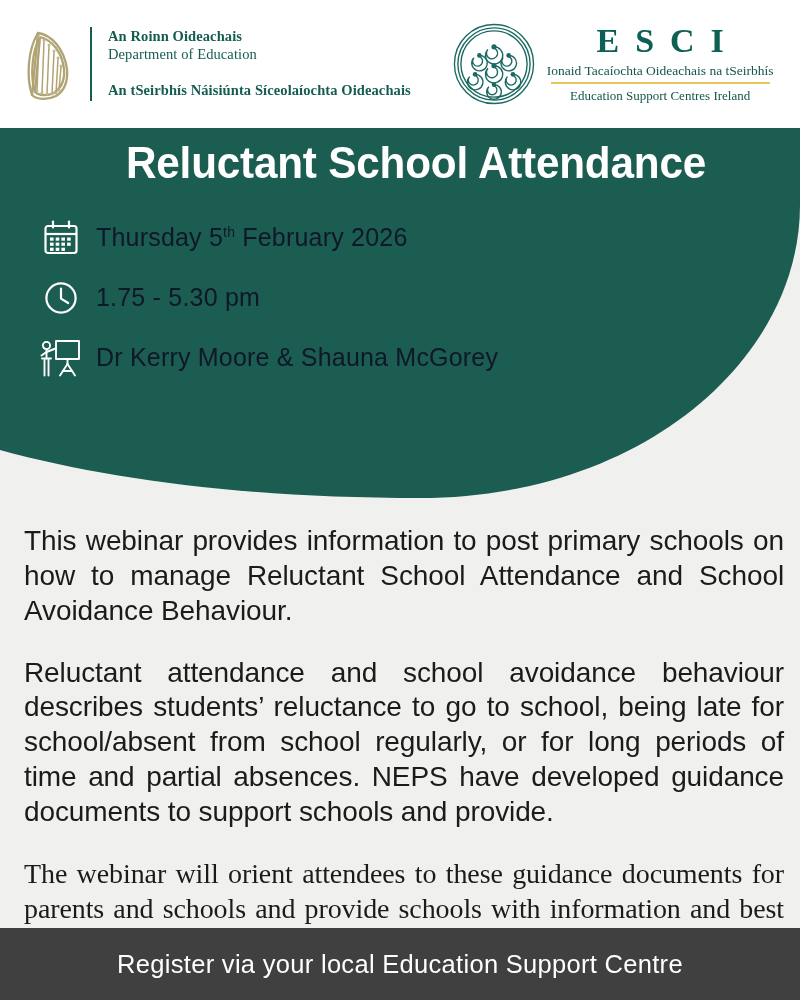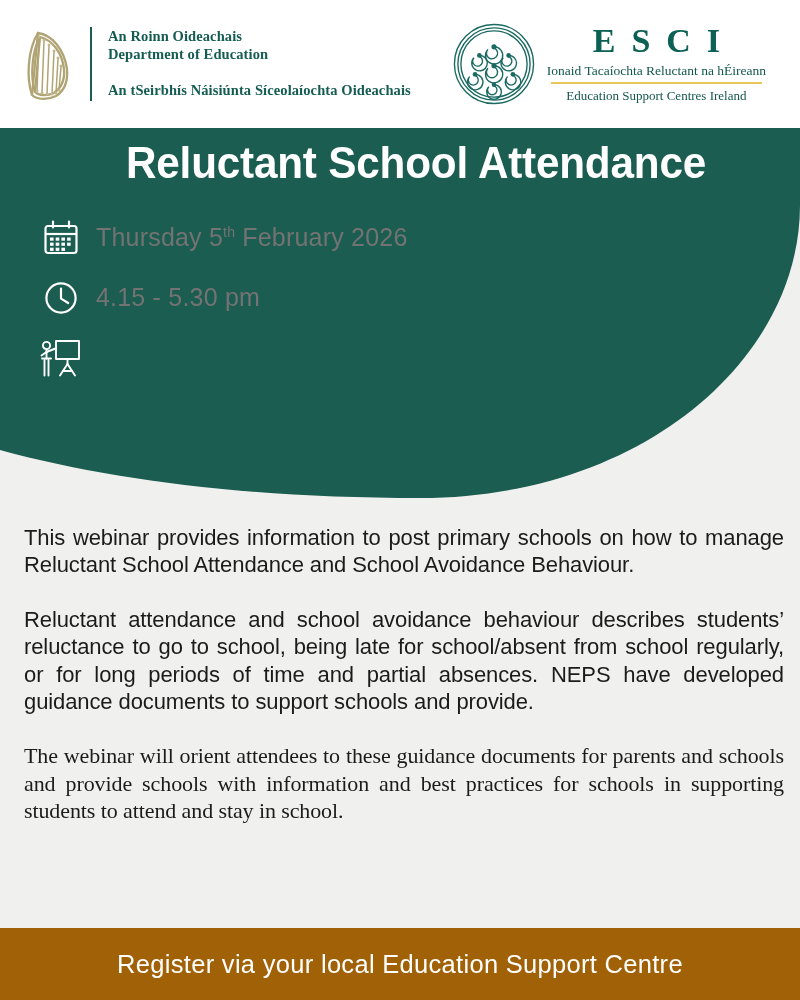--- a/index.html
+++ b/index.html
@@ -56,21 +56,21 @@
     color: #145c51;
     line-height: 1.22;
   }
   .doe-text .ga {
     font-weight: bold;
     font-size: 14.5px;
     letter-spacing: .1px;
     white-space: nowrap;
   }
   .doe-text .en {
-    font-weight: bold;
+    font-weight: normal;
     font-size: 14.5px;
     letter-spacing: .1px;
     white-space: nowrap;
   }
   .doe-text .row2 { margin-top: 19px; }
 
   .logo-esci {
     display: flex;
     align-items: center;
     margin-left: 40px;
@@ -150,21 +150,21 @@
   }
   .detail-icon {
     width: 46px;
     height: 46px;
     flex: 0 0 46px;
     display: flex;
     align-items: center;
     justify-content: center;
   }
   .detail-text {
-    color: #737373;
+    color: #0f172a;
     font-size: 25px;
     font-weight: 300;
     letter-spacing: .2px;
     margin-left: 12px;
     white-space: nowrap;
   }
   .detail-text sup {
     font-size: 0.56em;
     vertical-align: super;
     line-height: 0;
@@ -174,35 +174,35 @@
   .body-copy {
     position: absolute;
     left: 24px;
     top: 524px;
     width: 760px;
     z-index: 2;
   }
   .body-copy p {
     margin: 0 0 27px 0;
     color: #1b1b1b;
-    font-size: 22px;
+    font-size: 28px;
     line-height: 1.245;
     text-align: justify;
     letter-spacing: -0.1px;
   }
   .body-copy p:last-child { margin-bottom: 0; font-family: Liberation Serif, serif; }
 
   
   .footer {
     position: absolute;
     left: 0;
     bottom: 0;
     width: 800px;
     height: 72px;
-    background: #a16207;
+    background: #404040;
     display: flex;
     align-items: center;
     justify-content: center;
     z-index: 4;
   }
   .footer-text {
     color: #ffffff;
     font-size: 25.5px;
     font-weight: 300;
     letter-spacing: .3px;
@@ -290,21 +290,21 @@
           </g>
           <g>
             <path d="M50 74 a8.5 8.5 0 1 1 -6 2.5 a5.5 5.5 0 1 0 4.3 -1.7"></path>
             <circle cx="50" cy="74" r="2.6" fill="#1b6a62" stroke="none"></circle>
           </g>
         </g>
       </svg>
 
       <div class="esci-words">
         <div class="esci-acronym">ESCI</div>
-        <div class="esci-irish">Ionaid Tacaíochta Reluctant na hÉireann</div>
+        <div class="esci-irish">Ionaid Tacaíochta Oideachais na tSeirbhís</div>
         <div class="esci-rule"></div>
         <div class="esci-eng">Education Support Centres Ireland</div>
       </div>
     </div>
   </div>
 
   <svg class="hero-shape" viewBox="0 0 800 388" preserveAspectRatio="none" aria-hidden="true">
     <path d="M0,0 L800,0 L800,95
              C800,250 640,388 420,388
              C250,388 110,370 0,340 Z" fill="#1b5d50"></path>
@@ -342,21 +342,21 @@
         <span class="detail-text"><span>Thursday 5</span><sup>th</sup><span> February 2026</span></span>
       </li>
 
       <li class="detail-row">
         <span class="detail-icon">
           <svg width="36" height="36" viewBox="0 0 36 36" aria-hidden="true">
             <circle cx="18" cy="18" r="14.6" fill="none" stroke="#ffffff" stroke-width="2.2"></circle>
             <path d="M18 8.5 L18 18.6 L25.2 23" fill="none" stroke="#ffffff" stroke-width="2.2" stroke-linecap="round" stroke-linejoin="round"></path>
           </svg>
         </span>
-        <span class="detail-text">4.15 - 5.30 pm</span>
+        <span class="detail-text">1.75 - 5.30 pm</span>
       </li>
 
 
       <li class="detail-row">
         <span class="detail-icon">
           <svg width="42" height="40" viewBox="0 0 42 40" aria-hidden="true">
             <g fill="none" stroke="#ffffff" stroke-width="1.9" stroke-linecap="round" stroke-linejoin="round">
 
               <rect x="16" y="3" width="23" height="18"></rect>
 
@@ -368,20 +368,21 @@
               <circle cx="6.5" cy="7.5" r="3.6"></circle>
               <path d="M6.5 11.5 v9"></path>
               <path d="M6.5 14 L15.5 10.5"></path>
               <path d="M6.5 14 L1.5 17.5"></path>
               <line x1="4.5" y1="22" x2="4.5" y2="37.5"></line>
               <line x1="8.5" y1="22" x2="8.5" y2="37.5"></line>
               <path d="M2 20.5 h9"></path>
             </g>
           </svg>
         </span>
+        <span class="detail-text">Dr Kerry Moore &amp; Shauna McGorey</span>
       </li>
 
     </ul>
   </div>
 
   <div class="body-copy">
     <p>This webinar provides information to post primary schools on how to manage Reluctant School Attendance and School Avoidance Behaviour.</p>
     <p>Reluctant attendance and school avoidance behaviour describes students’ reluctance to go to school, being late for school/absent from school regularly, or for long periods of time and partial absences. NEPS have developed guidance documents to support schools and provide.</p>
     <p>The webinar will orient attendees to these guidance documents for parents and schools and provide schools with information and best practices for schools in supporting students to attend and stay in school.</p>
   </div>

